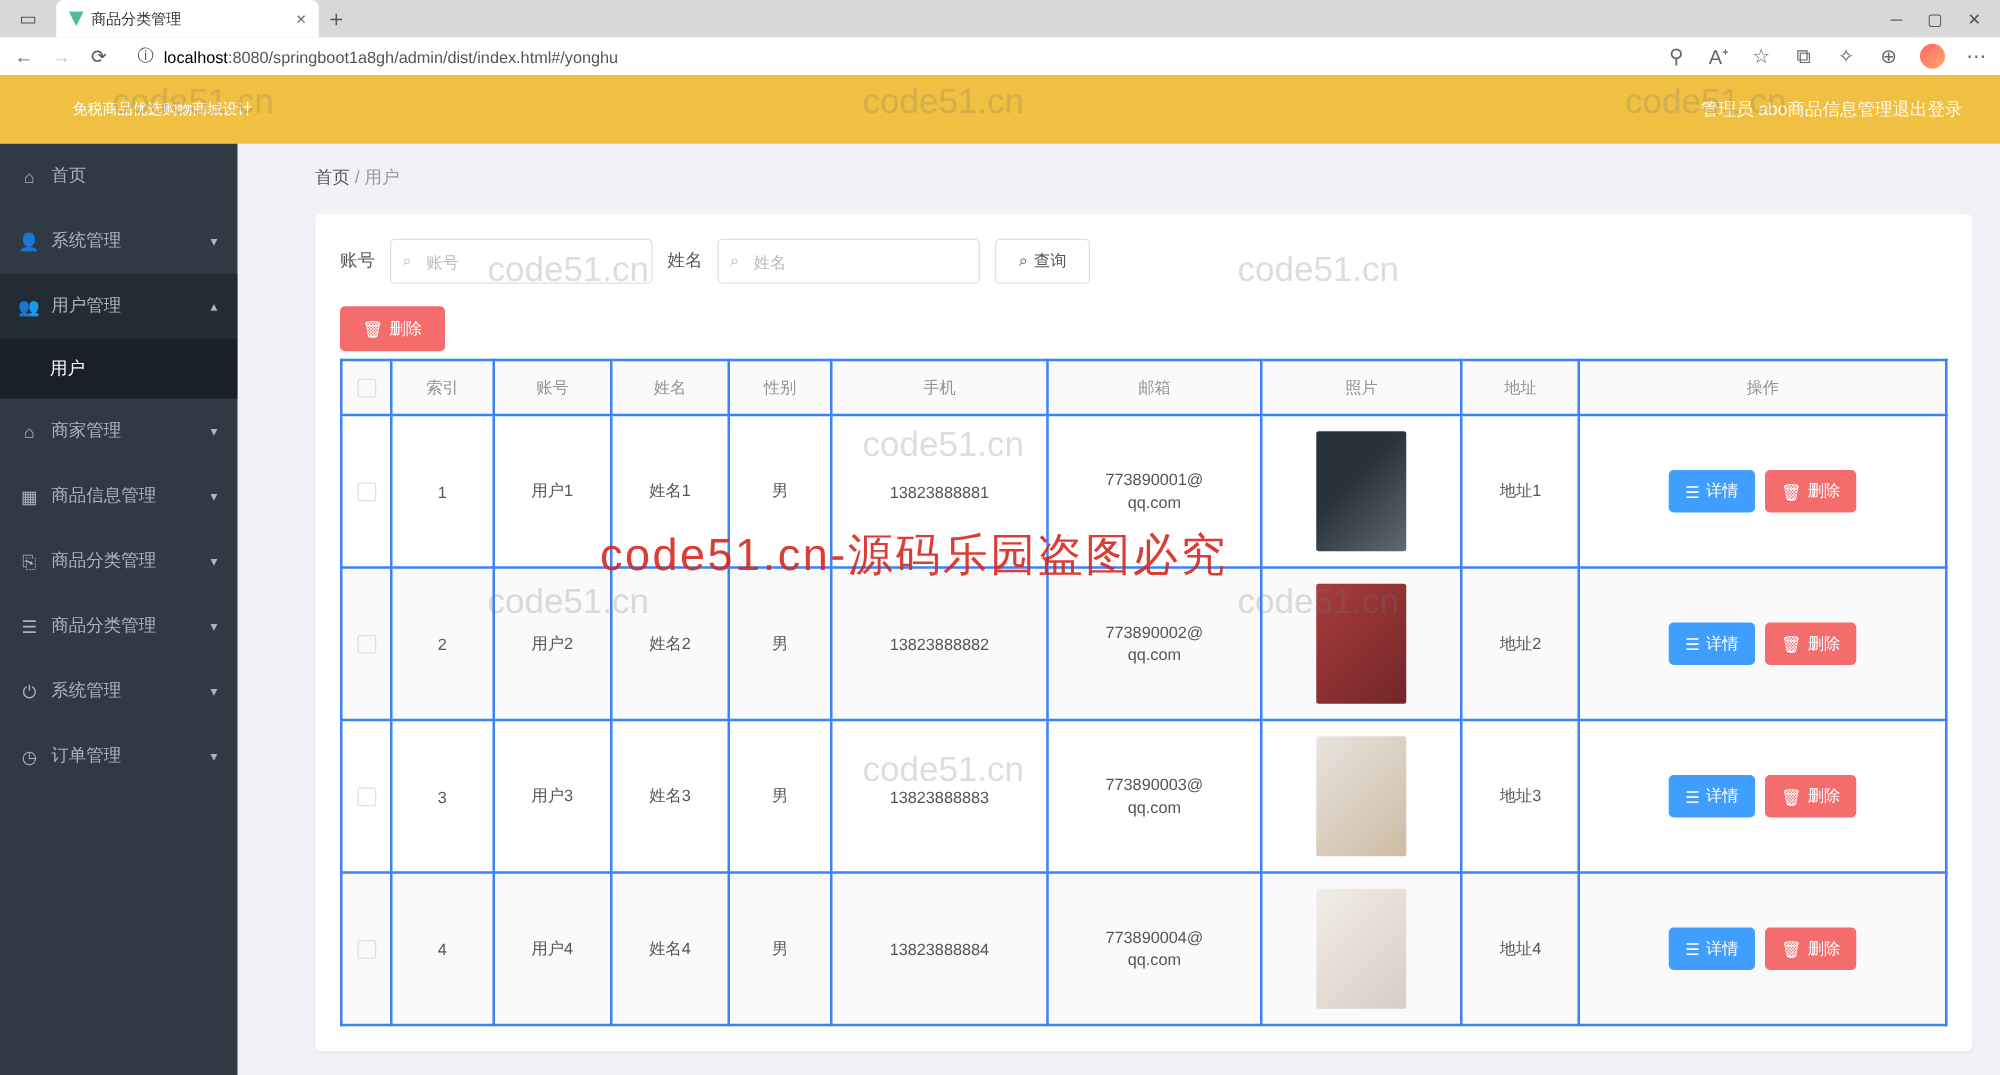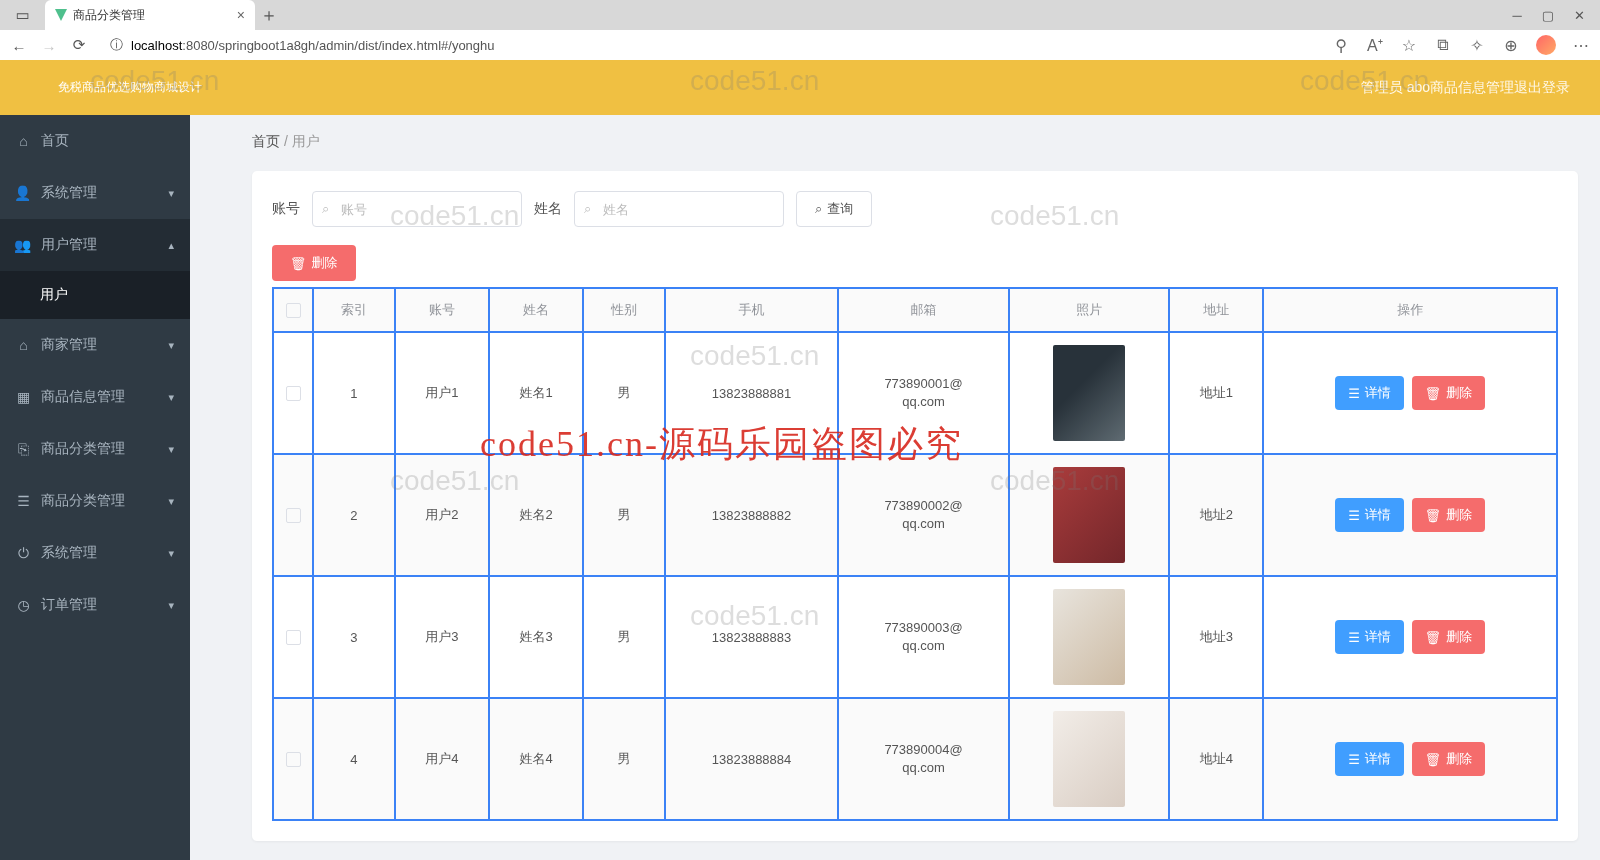--- a/index.html
+++ b/index.html
@@ -64,21 +64,21 @@
 .thumb { width:72px; height:96px; margin:0 auto; border-radius:2px; background:#ccc; }
 .thumb.t1 { background:linear-gradient(135deg,#28323a 40%,#5f6b72 100%); }
 .thumb.t2 { background:linear-gradient(135deg,#a93c3c,#73262a); }
 .thumb.t3 { background:linear-gradient(135deg,#e8e4dd,#cdbba4); }
 .thumb.t4 { background:linear-gradient(135deg,#f2ede8,#d9cdc3); }
 .chk { width:15px; height:15px; border:1px solid #dcdfe6; border-radius:2px; margin:0 auto; cursor:pointer; }
 .actions { display:flex; gap:8px; justify-content:center; }
 
 
 .wm { position:fixed; pointer-events:none; color:rgba(120,120,120,0.25); font-size:28px; font-family:Arial; }
-.wm-red { position:fixed; left:480px; top:420px; color:rgba(215,40,30,0.9); font-size:36px; font-family:Liberation Serif, serif; pointer-events:none; letter-spacing:2px; }
+.wm-red { position:fixed; left:480px; top:420px; color:rgba(215,40,30,0.9); font-size:36px; font-family:Liberation Sans, sans-serif; pointer-events:none; letter-spacing:2px; }
 </style>
 </head>
 <body>
 
 <div class="browser-chrome">
   <div class="tab-row">
     <div class="win-btns">
         <span class="nav-ico">▭</span>
       </div>
     <div class="tab">

